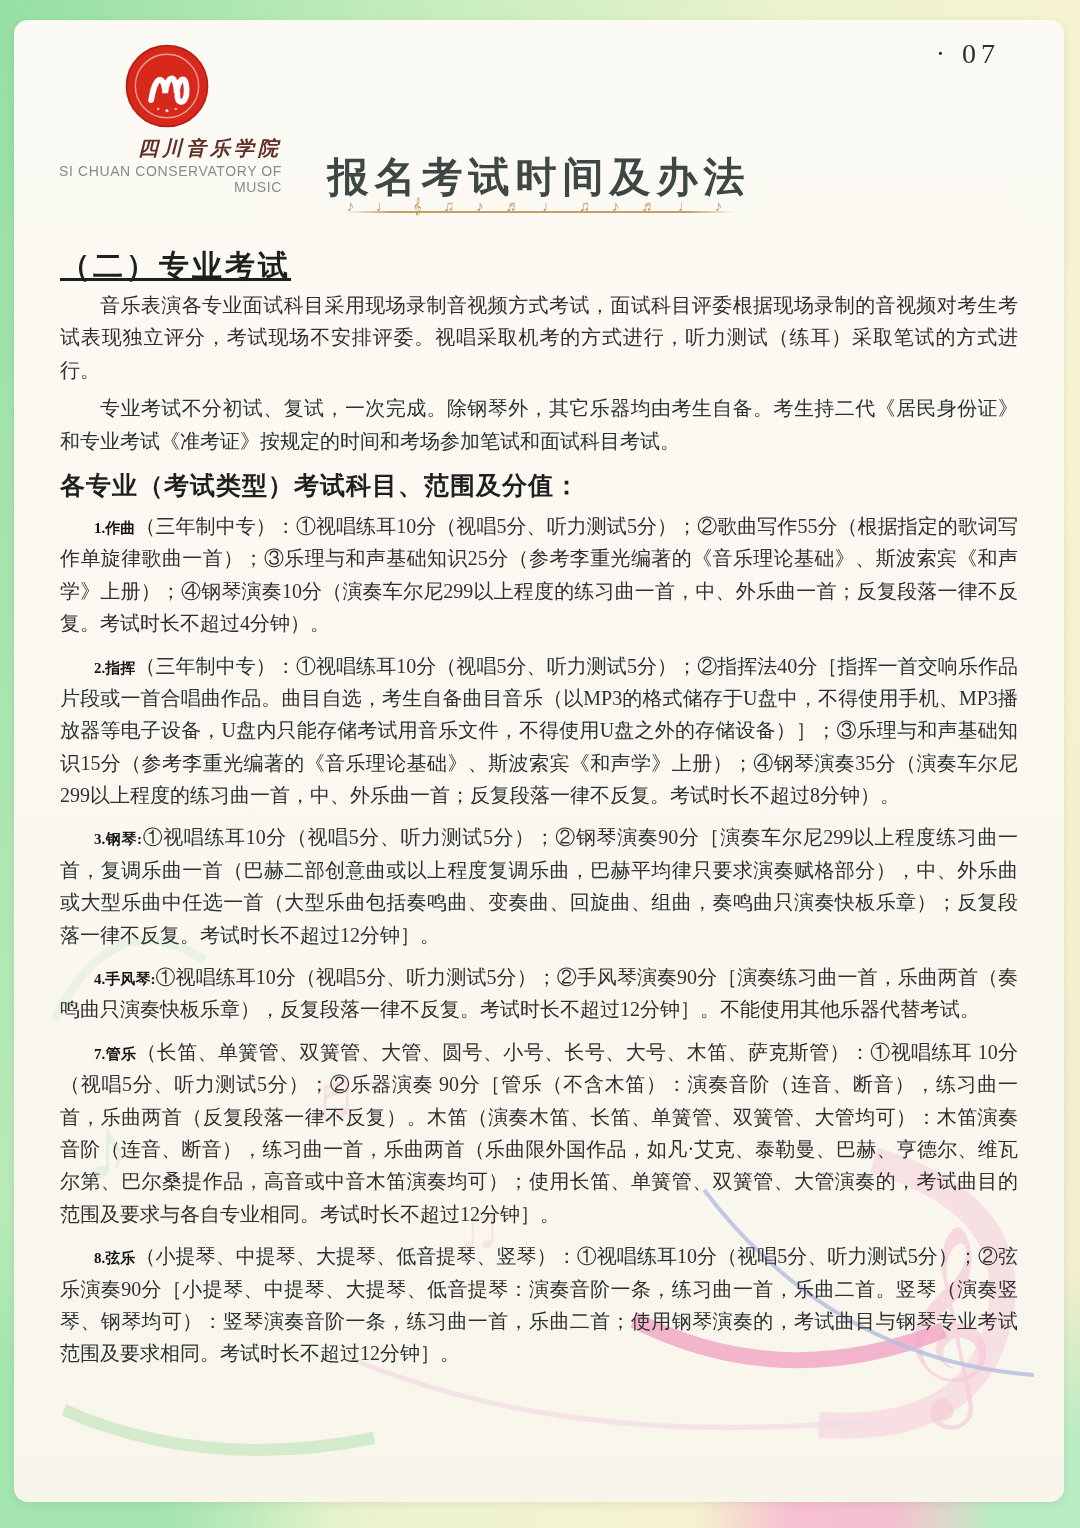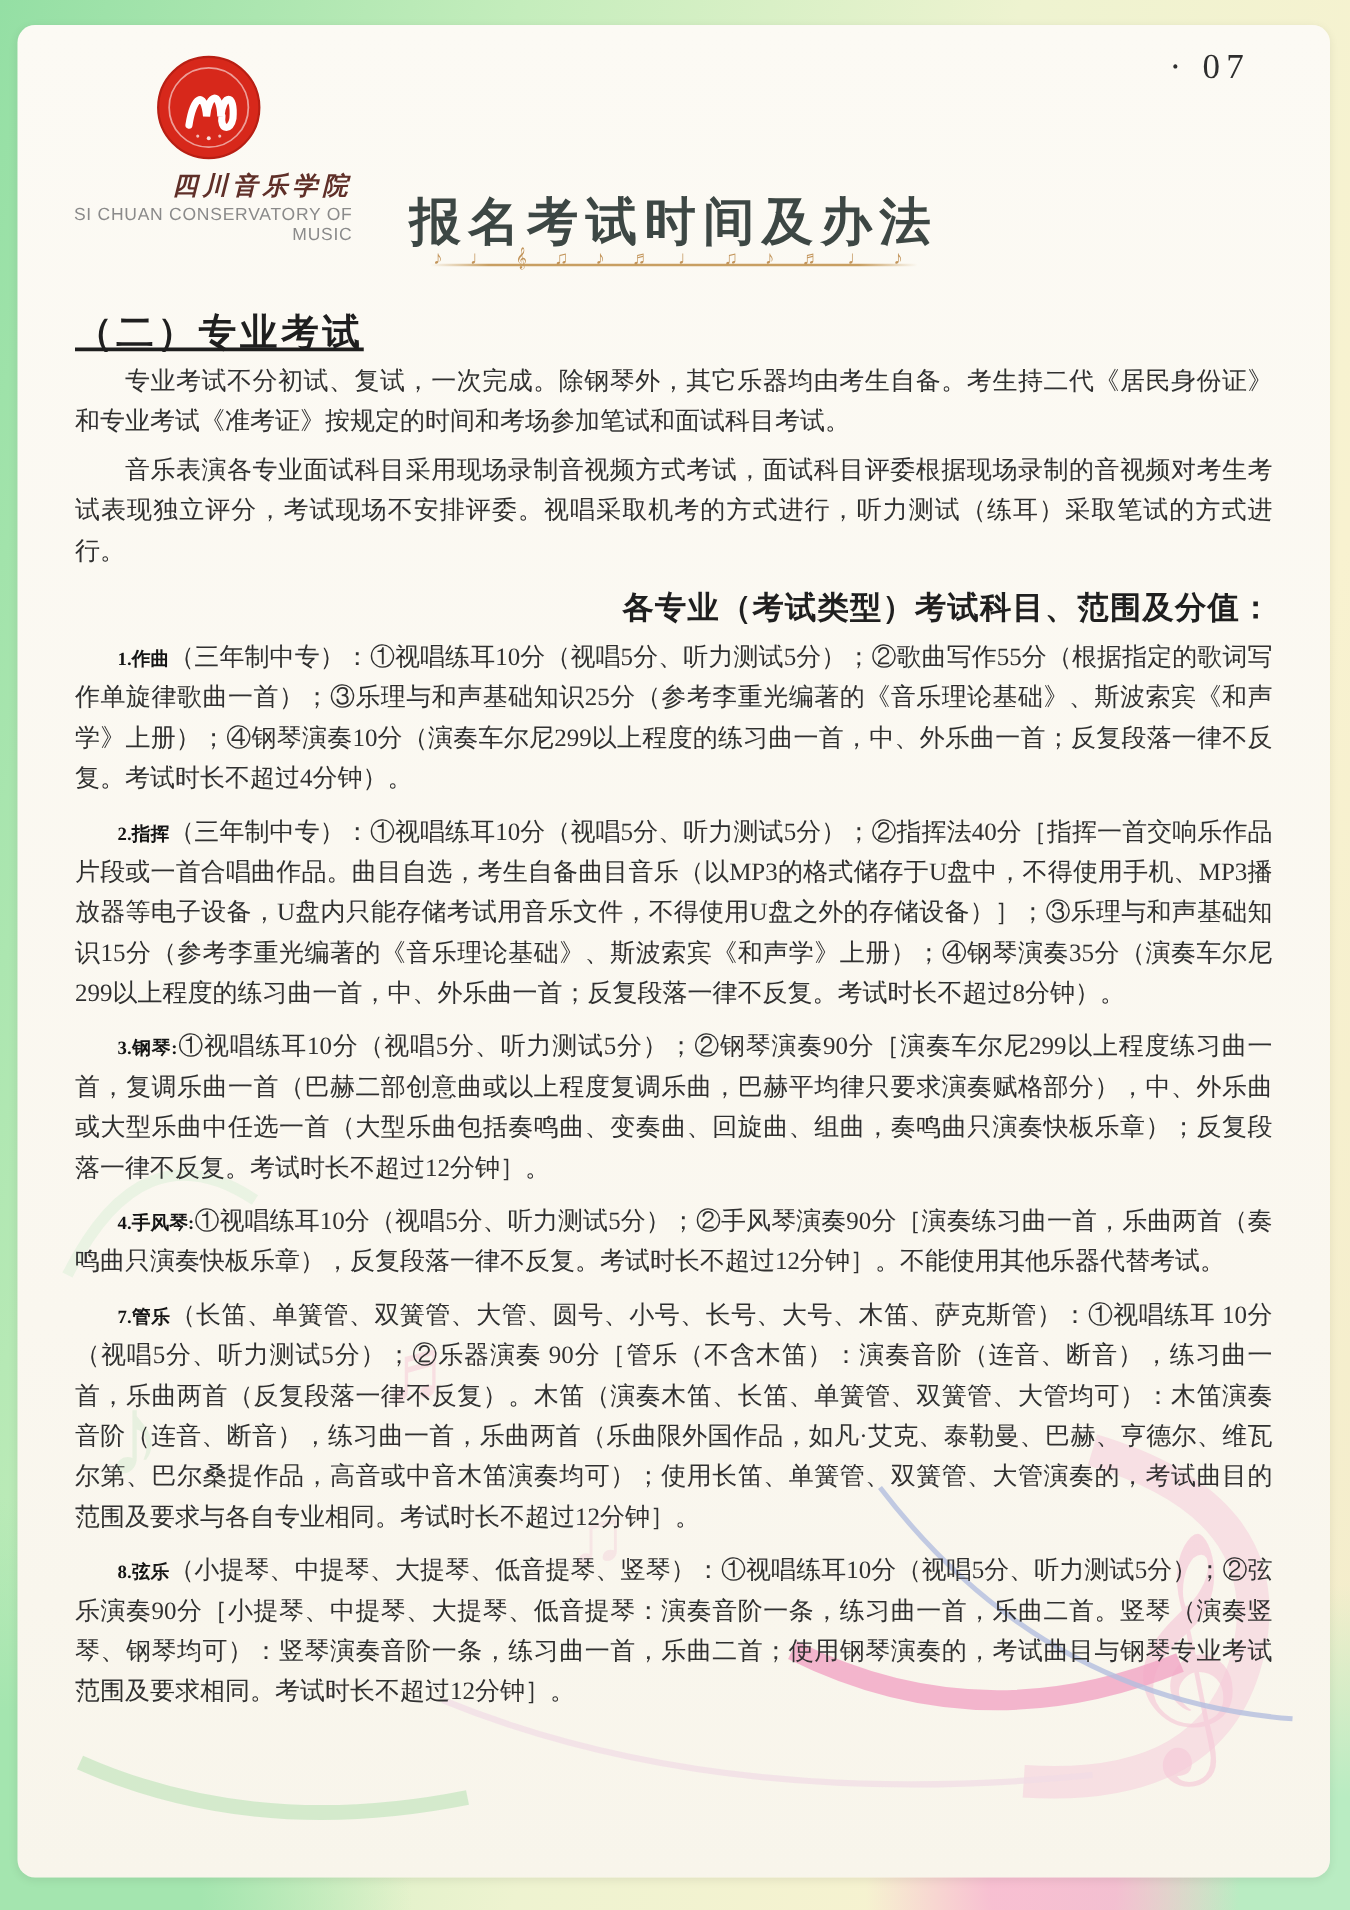--- a/index.html
+++ b/index.html
@@ -118,21 +118,20 @@
     line-height: 1.62;
     text-indent: 2em;
     text-align: justify;
   }
   h3.subheading {
     margin: 12px 0 8px 0;
     font-size: 25px;
     font-weight: 700;
     letter-spacing: 1px;
     color: #1f1f1f;
-    text-align: right;
   }
   .item {
     margin: 0 0 10px 0;
     font-size: 20px;
     line-height: 1.62;
     text-indent: 1.7em;
     text-align: justify;
   }
   .item .lbl {
     font-weight: 700;
@@ -175,22 +174,22 @@
     <h1 class="title">报名考试时间及办法</h1>
     <div class="separator">
       <div class="line"></div>
       <div class="notes">♪ ♩ 𝄞 ♫ ♪ ♬ ♩ ♫ ♪ ♬ ♩ ♪</div>
     </div>
   </div>
 
   <div class="content">
     <h2 class="section">（二）专业考试</h2>
 
+    <p class="para">音乐表演各专业面试科目采用现场录制音视频方式考试，面试科目评委根据现场录制的音视频对考生考试表现独立评分，考试现场不安排评委。视唱采取机考的方式进行，听力测试（练耳）采取笔试的方式进行。</p>
     <p class="para">专业考试不分初试、复试，一次完成。除钢琴外，其它乐器均由考生自备。考生持二代《居民身份证》和专业考试《准考证》按规定的时间和考场参加笔试和面试科目考试。</p>
-    <p class="para">音乐表演各专业面试科目采用现场录制音视频方式考试，面试科目评委根据现场录制的音视频对考生考试表现独立评分，考试现场不安排评委。视唱采取机考的方式进行，听力测试（练耳）采取笔试的方式进行。</p>
 
     <h3 class="subheading">各专业（考试类型）考试科目、范围及分值：</h3>
 
     <p class="item"><span class="lbl">1.作曲</span><span>（三年制中专）：①视唱练耳10分（视唱5分、听力测试5分）；②歌曲写作55分（根据指定的歌词写作单旋律歌曲一首）；③乐理与和声基础知识25分（参考李重光编著的《音乐理论基础》、斯波索宾《和声学》上册）；④钢琴演奏10分（演奏车尔尼299以上程度的练习曲一首，中、外乐曲一首；反复段落一律不反复。考试时长不超过4分钟）。</span></p>
 
     <p class="item"><span class="lbl">2.指挥</span><span>（三年制中专）：①视唱练耳10分（视唱5分、听力测试5分）；②指挥法40分［指挥一首交响乐作品片段或一首合唱曲作品。曲目自选，考生自备曲目音乐（以MP3的格式储存于U盘中，不得使用手机、MP3播放器等电子设备，U盘内只能存储考试用音乐文件，不得使用U盘之外的存储设备）］；③乐理与和声基础知识15分（参考李重光编著的《音乐理论基础》、斯波索宾《和声学》上册）；④钢琴演奏35分（演奏车尔尼299以上程度的练习曲一首，中、外乐曲一首；反复段落一律不反复。考试时长不超过8分钟）。</span></p>
 
     <p class="item"><span class="lbl">3.钢琴:</span><span>①视唱练耳10分（视唱5分、听力测试5分）；②钢琴演奏90分［演奏车尔尼299以上程度练习曲一首，复调乐曲一首（巴赫二部创意曲或以上程度复调乐曲，巴赫平均律只要求演奏赋格部分），中、外乐曲或大型乐曲中任选一首（大型乐曲包括奏鸣曲、变奏曲、回旋曲、组曲，奏鸣曲只演奏快板乐章）；反复段落一律不反复。考试时长不超过12分钟］。</span></p>
 
     <p class="item"><span class="lbl">4.手风琴:</span><span>①视唱练耳10分（视唱5分、听力测试5分）；②手风琴演奏90分［演奏练习曲一首，乐曲两首（奏鸣曲只演奏快板乐章），反复段落一律不反复。考试时长不超过12分钟］。不能使用其他乐器代替考试。</span></p>

